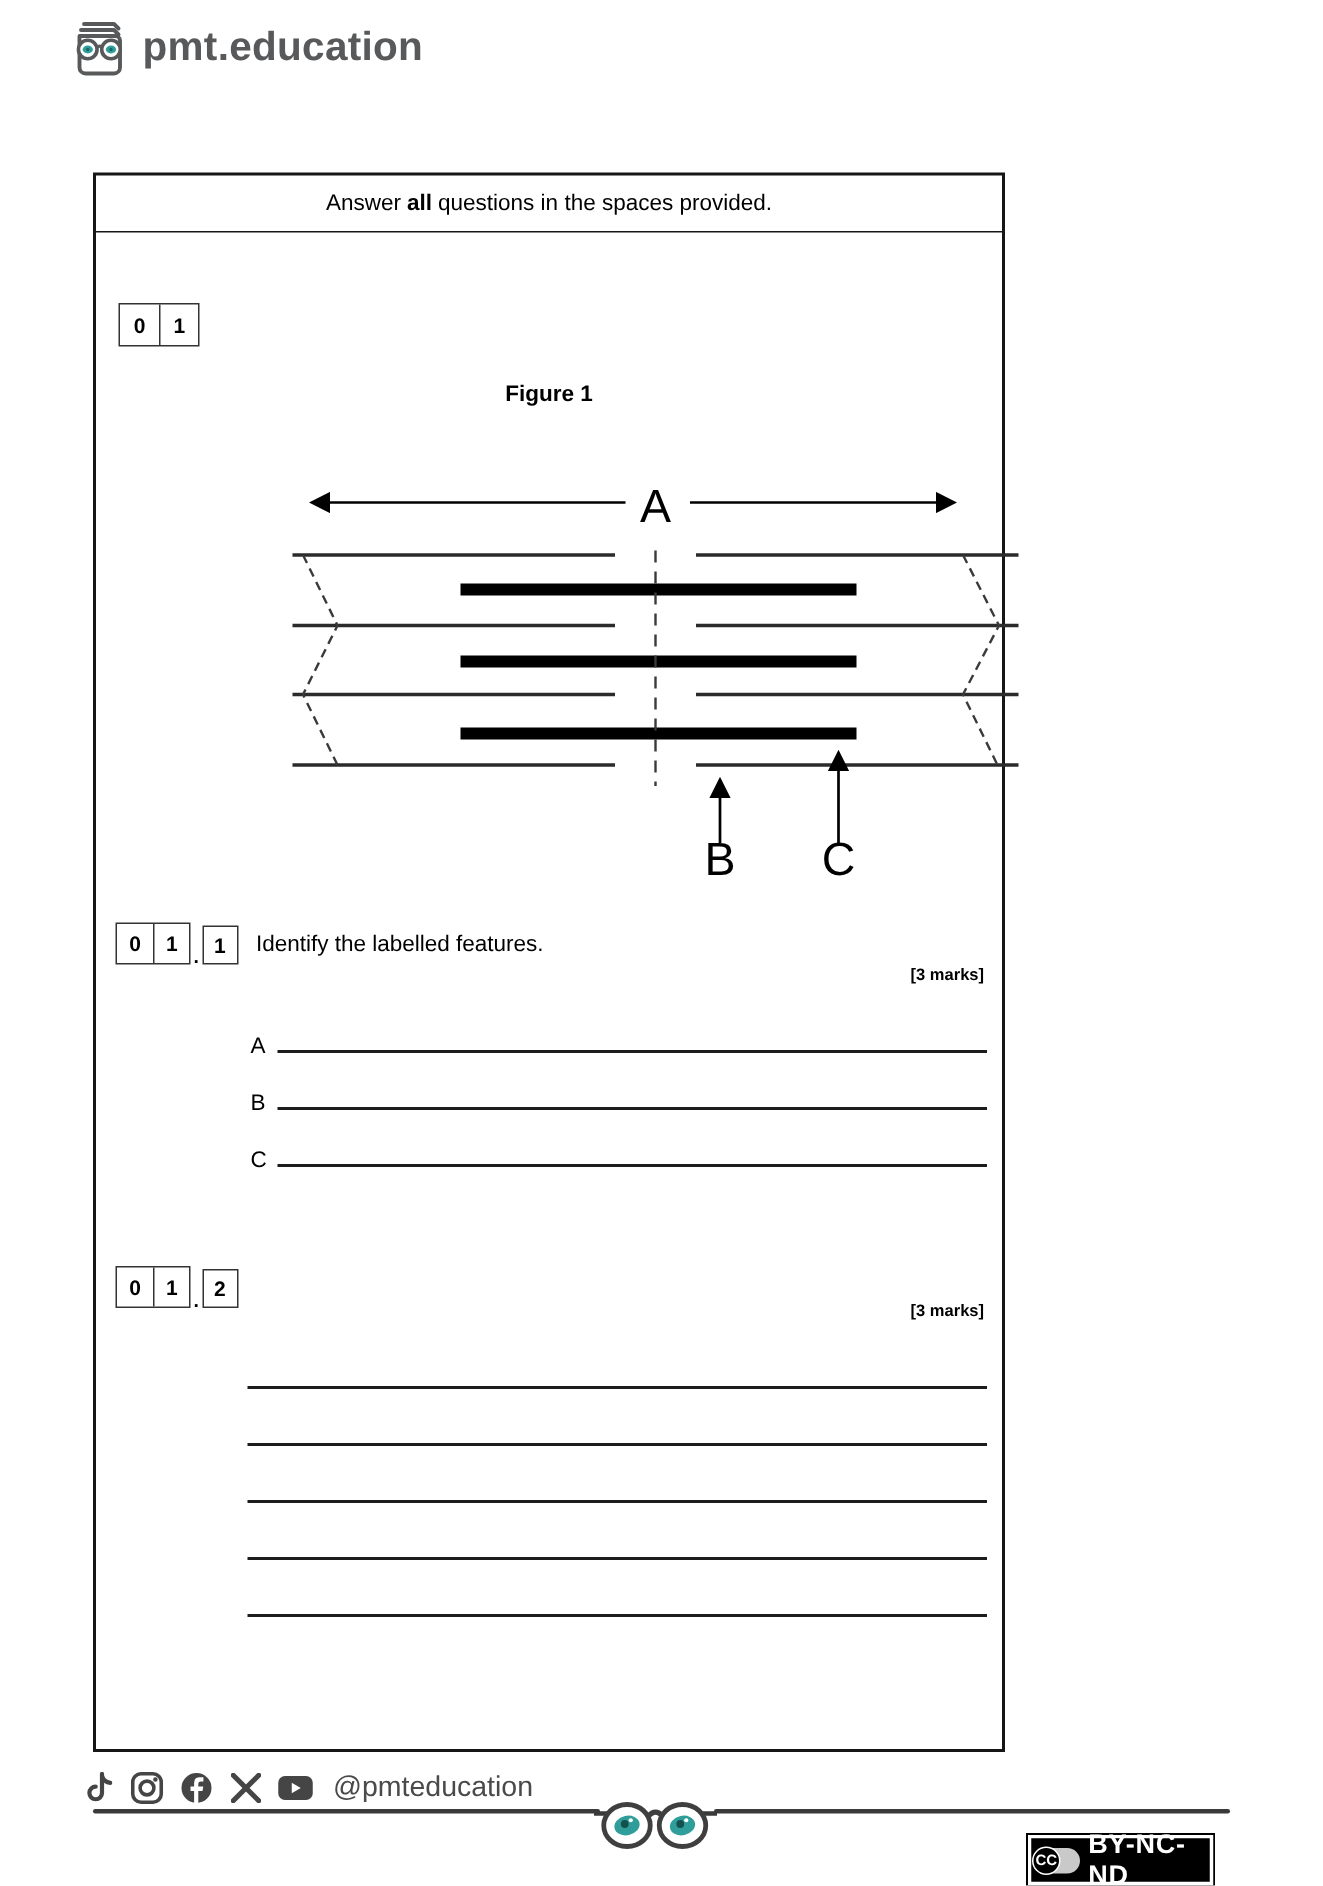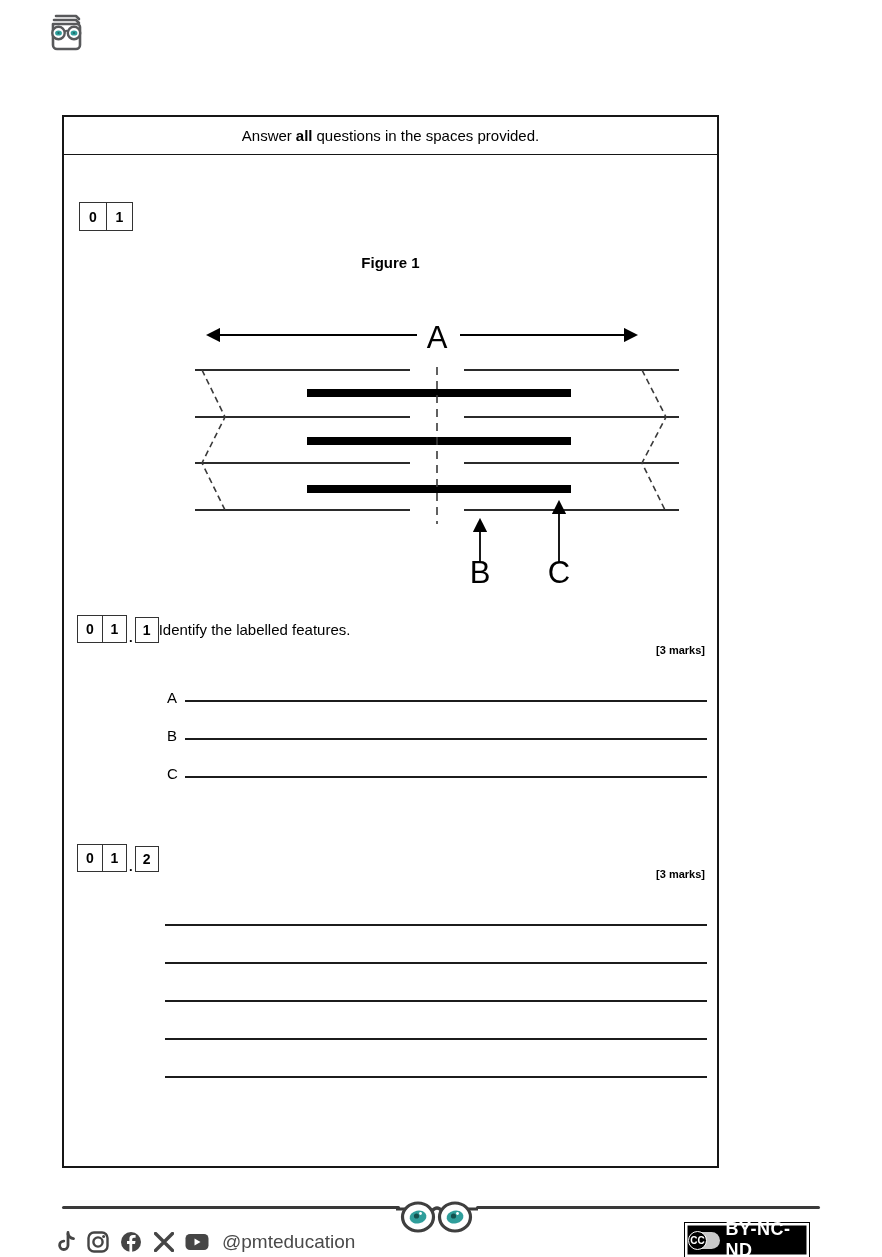--- a/index.html
+++ b/index.html
@@ -9,21 +9,21 @@
     font-family:"Liberation Sans","DejaVu Sans",sans-serif; color:#000;
     overflow:hidden;
   }
 
   
   .brand { position:absolute; left:45px; top:8px; display:flex; align-items:center; gap:8px; }
   .brand-text { font-size:27px; font-weight:bold; color:#58595b; letter-spacing:0.2px; }
 
   
   .exam-box {
-    position:absolute; left:62px; top:115px; width:657px; height:1053px;
+    position:absolute; left:62px; top:115px; width:608px; height:1053px;
     border:2px solid #161616; background:#fff;
   }
   .instruction {
     position:absolute; left:0; top:0; width:100%; height:38px;
     border-bottom:1.5px solid #161616;
     display:flex; align-items:center; justify-content:center;
     font-size:15px;
   }
   .instruction b { margin:16px 4px; }
 
@@ -54,21 +54,21 @@
 
   
   .diagram { position:absolute; left:108px; top:200px; }
 
   
   .footer-rule { position:absolute; top:1206px; left:62px; width:758px; height:3px; }
   .rule-seg { position:absolute; top:0; height:3px; background:#3a3a3a; border-radius:2px; }
   .rule-left { left:0; width:338px; }
   .rule-right { left:414px; right:0; }
   .footer-glasses { position:absolute; left:392px; top:1196px; }
-  .social-row { position:absolute; left:53px; top:1230px; display:flex; align-items:center; gap:9px; }
+  .social-row { position:absolute; left:53px; top:1180px; display:flex; align-items:center; gap:9px; }
   .social-row .icon { display:flex; align-items:center; justify-content:center; width:24px; height:24px; }
   .handle { font-size:19px; color:#4a4a4a; margin-left:4px; }
 
   .cc-badge {
     position:absolute; left:684px; top:1222px; width:126px; height:36px;
     background:#000; border:1.5px solid #000; box-shadow:inset 0 0 0 2.5px #fff;
     display:flex; align-items:center; padding:0 8px 0 5px; gap:6px;
   }
   .cc-pill {
     width:36px; height:17px; background:#c9c9c9; border-radius:9px;
@@ -96,20 +96,21 @@
       <g>
         <circle cx="13.5" cy="25" r="6.2" fill="#fff" stroke="#58595b" stroke-width="2.4"></circle>
         <circle cx="29" cy="25" r="6.2" fill="#fff" stroke="#58595b" stroke-width="2.4"></circle>
         <path d="M19.5 24 q2 -2.5 4 0" fill="none" stroke="#58595b" stroke-width="2.2"></path>
         <ellipse cx="13.5" cy="25" rx="3.4" ry="2.6" fill="#2f9e9b"></ellipse>
         <ellipse cx="29" cy="25" rx="3.4" ry="2.6" fill="#2f9e9b"></ellipse>
         <circle cx="13.5" cy="25" r="1.1" fill="#1d6563"></circle>
         <circle cx="29" cy="25" r="1.1" fill="#1d6563"></circle>
       </g>
     </svg>
+    <span class="brand-text">pmt.education</span>
   </div>
 
   <div class="exam-box">
 
     <div class="instruction">
       <span>Answer</span>
       <b>all</b>
       <span>questions in the spaces provided.</span>
     </div>
 
@@ -171,21 +172,21 @@
       <div class="numbox">
         <div class="cells">
           <span class="cell">0</span>
           <span class="cell">1</span>
         </div>
         <span class="dot">.</span>
         <div class="cells sub-wrap" style="border:none;">
           <span class="cell sub">1</span>
         </div>
       </div>
-      <p class="q-stem" style="margin-left:0;">Identify the labelled features.</p>
+      <p class="q-stem" style="margin-left:12px;">Identify the labelled features.</p>
     </div>
     <div class="marks" style="top:527px;">[3 marks]</div>
 
     <div class="abc-lines">
       <div class="abc-row">
         <span class="abc-label">A</span>
         <span class="write-line"></span>
       </div>
       <div class="abc-row">
         <span class="abc-label">B</span>

